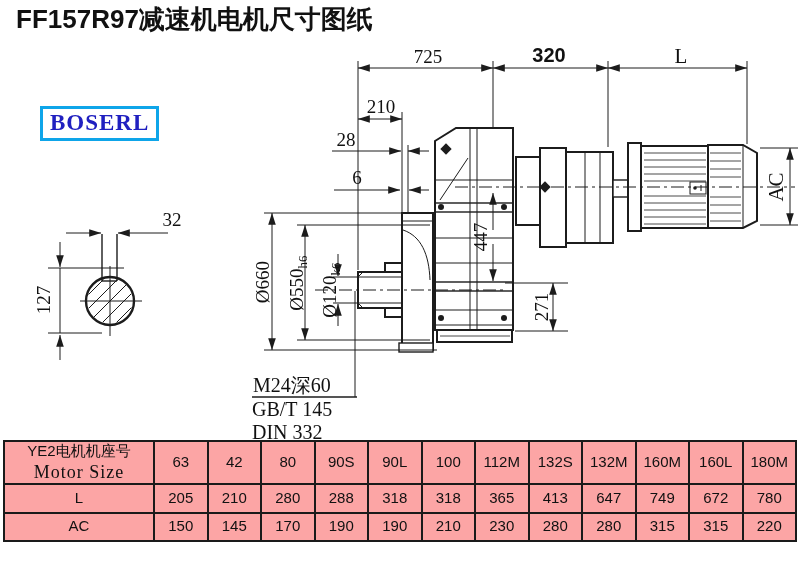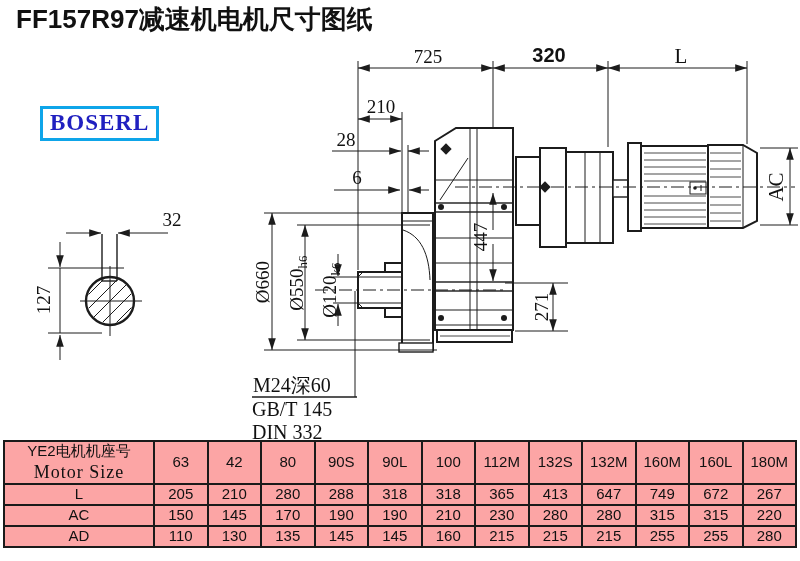--- a/index.html
+++ b/index.html
@@ -267,46 +267,31 @@
         <td>210</td>
         <td>280</td>
         <td>288</td>
         <td>318</td>
         <td>318</td>
         <td>365</td>
         <td>413</td>
         <td>647</td>
         <td>749</td>
         <td>672</td>
-        <td>267</td>
+        <td>780</td>
       </tr>
       <tr>
         <td class="size-col">AC</td>
         <td>150</td>
         <td>145</td>
         <td>170</td>
         <td>190</td>
         <td>190</td>
         <td>210</td>
         <td>230</td>
         <td>280</td>
         <td>280</td>
         <td>315</td>
         <td>315</td>
         <td>220</td>
       </tr>
-      <tr>
-        <td class="size-col">AD</td>
-        <td>110</td>
-        <td>130</td>
-        <td>135</td>
-        <td>145</td>
-        <td>145</td>
-        <td>160</td>
-        <td>215</td>
-        <td>215</td>
-        <td>215</td>
-        <td>255</td>
-        <td>255</td>
-        <td>280</td>
-      </tr>
     </tbody>
 </table>
 
 </body></html>

